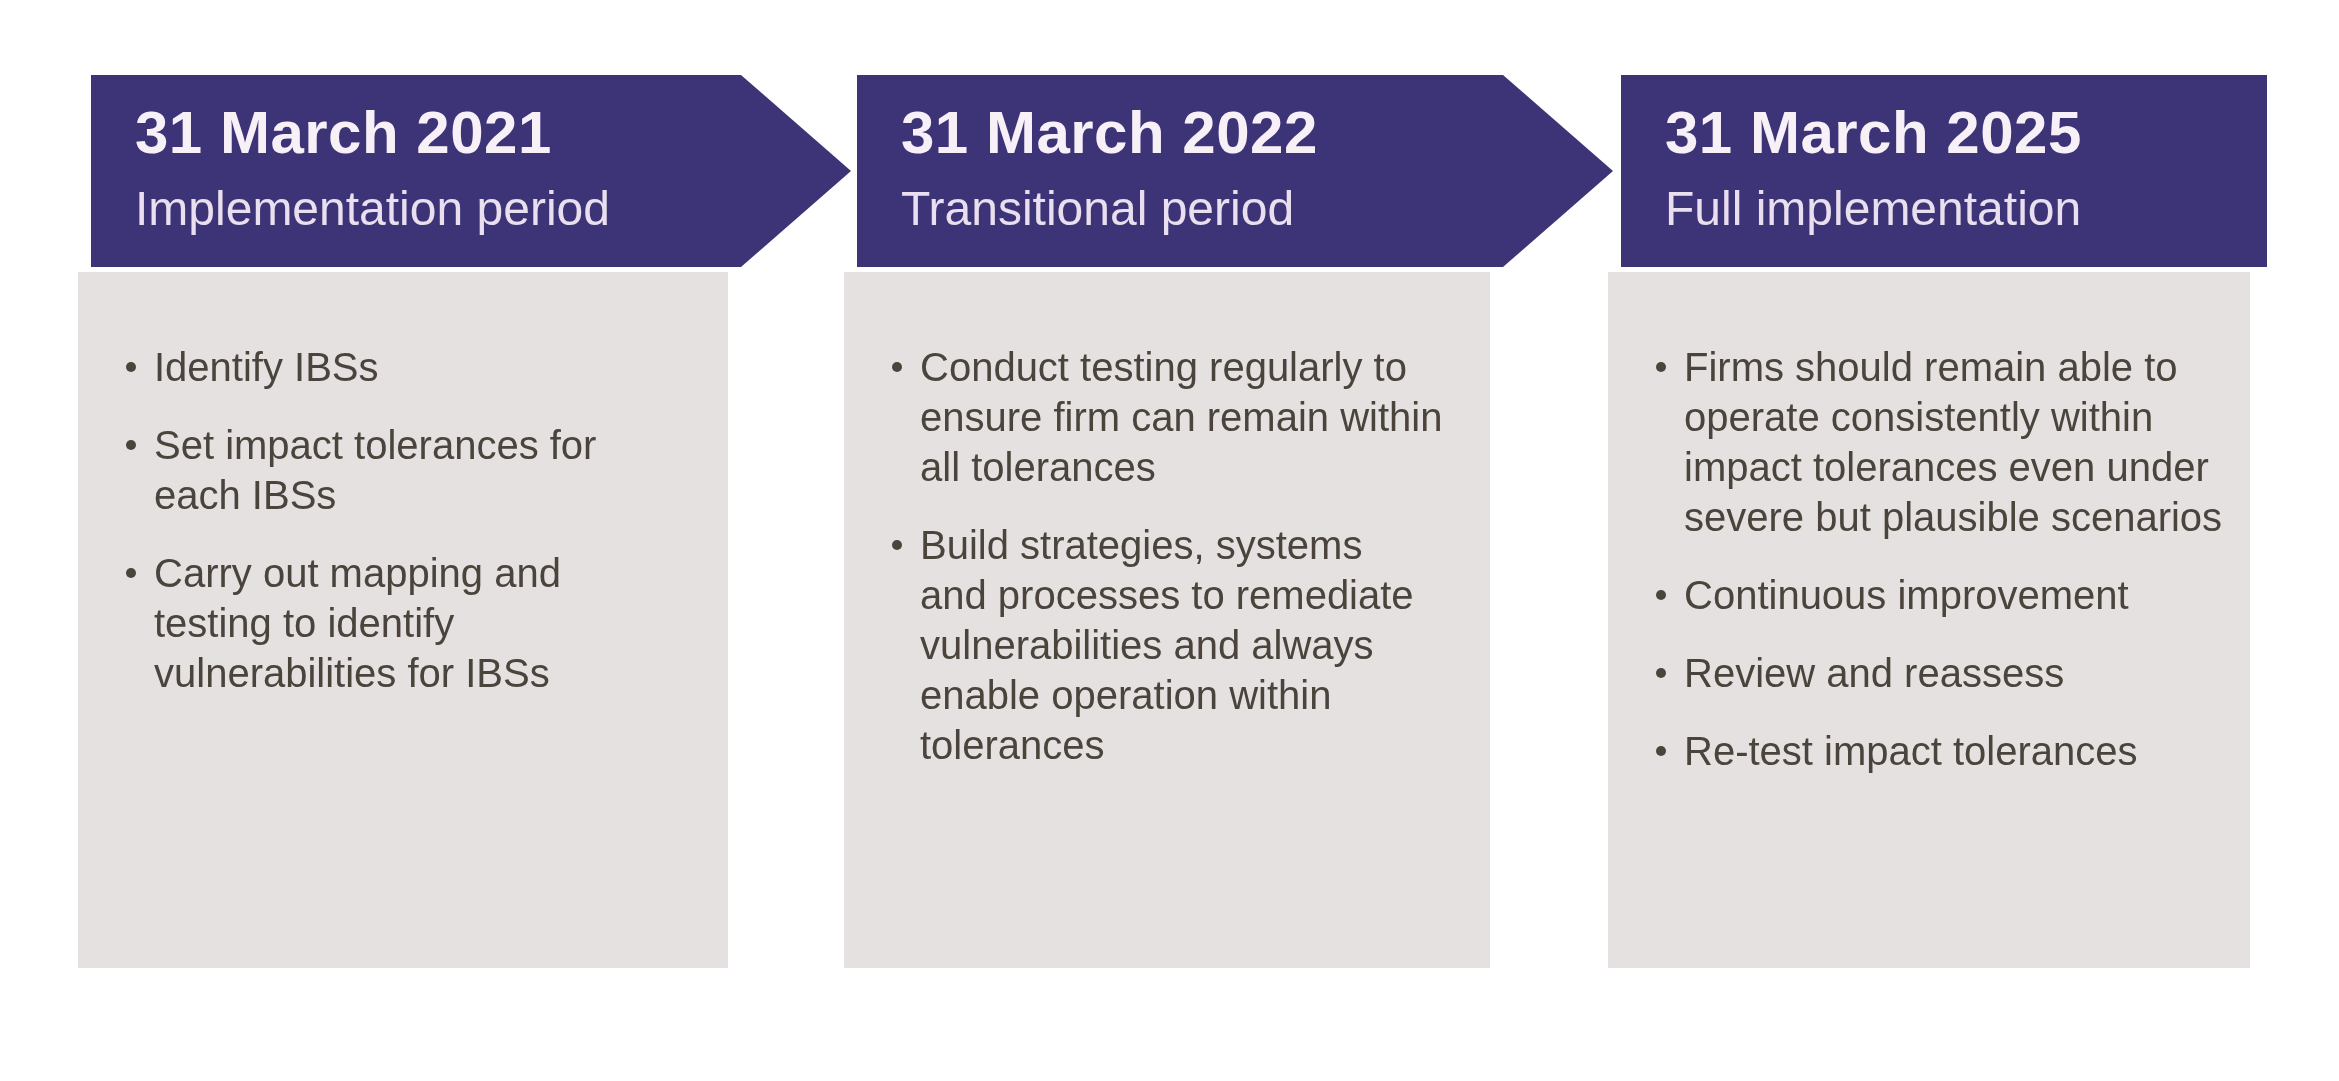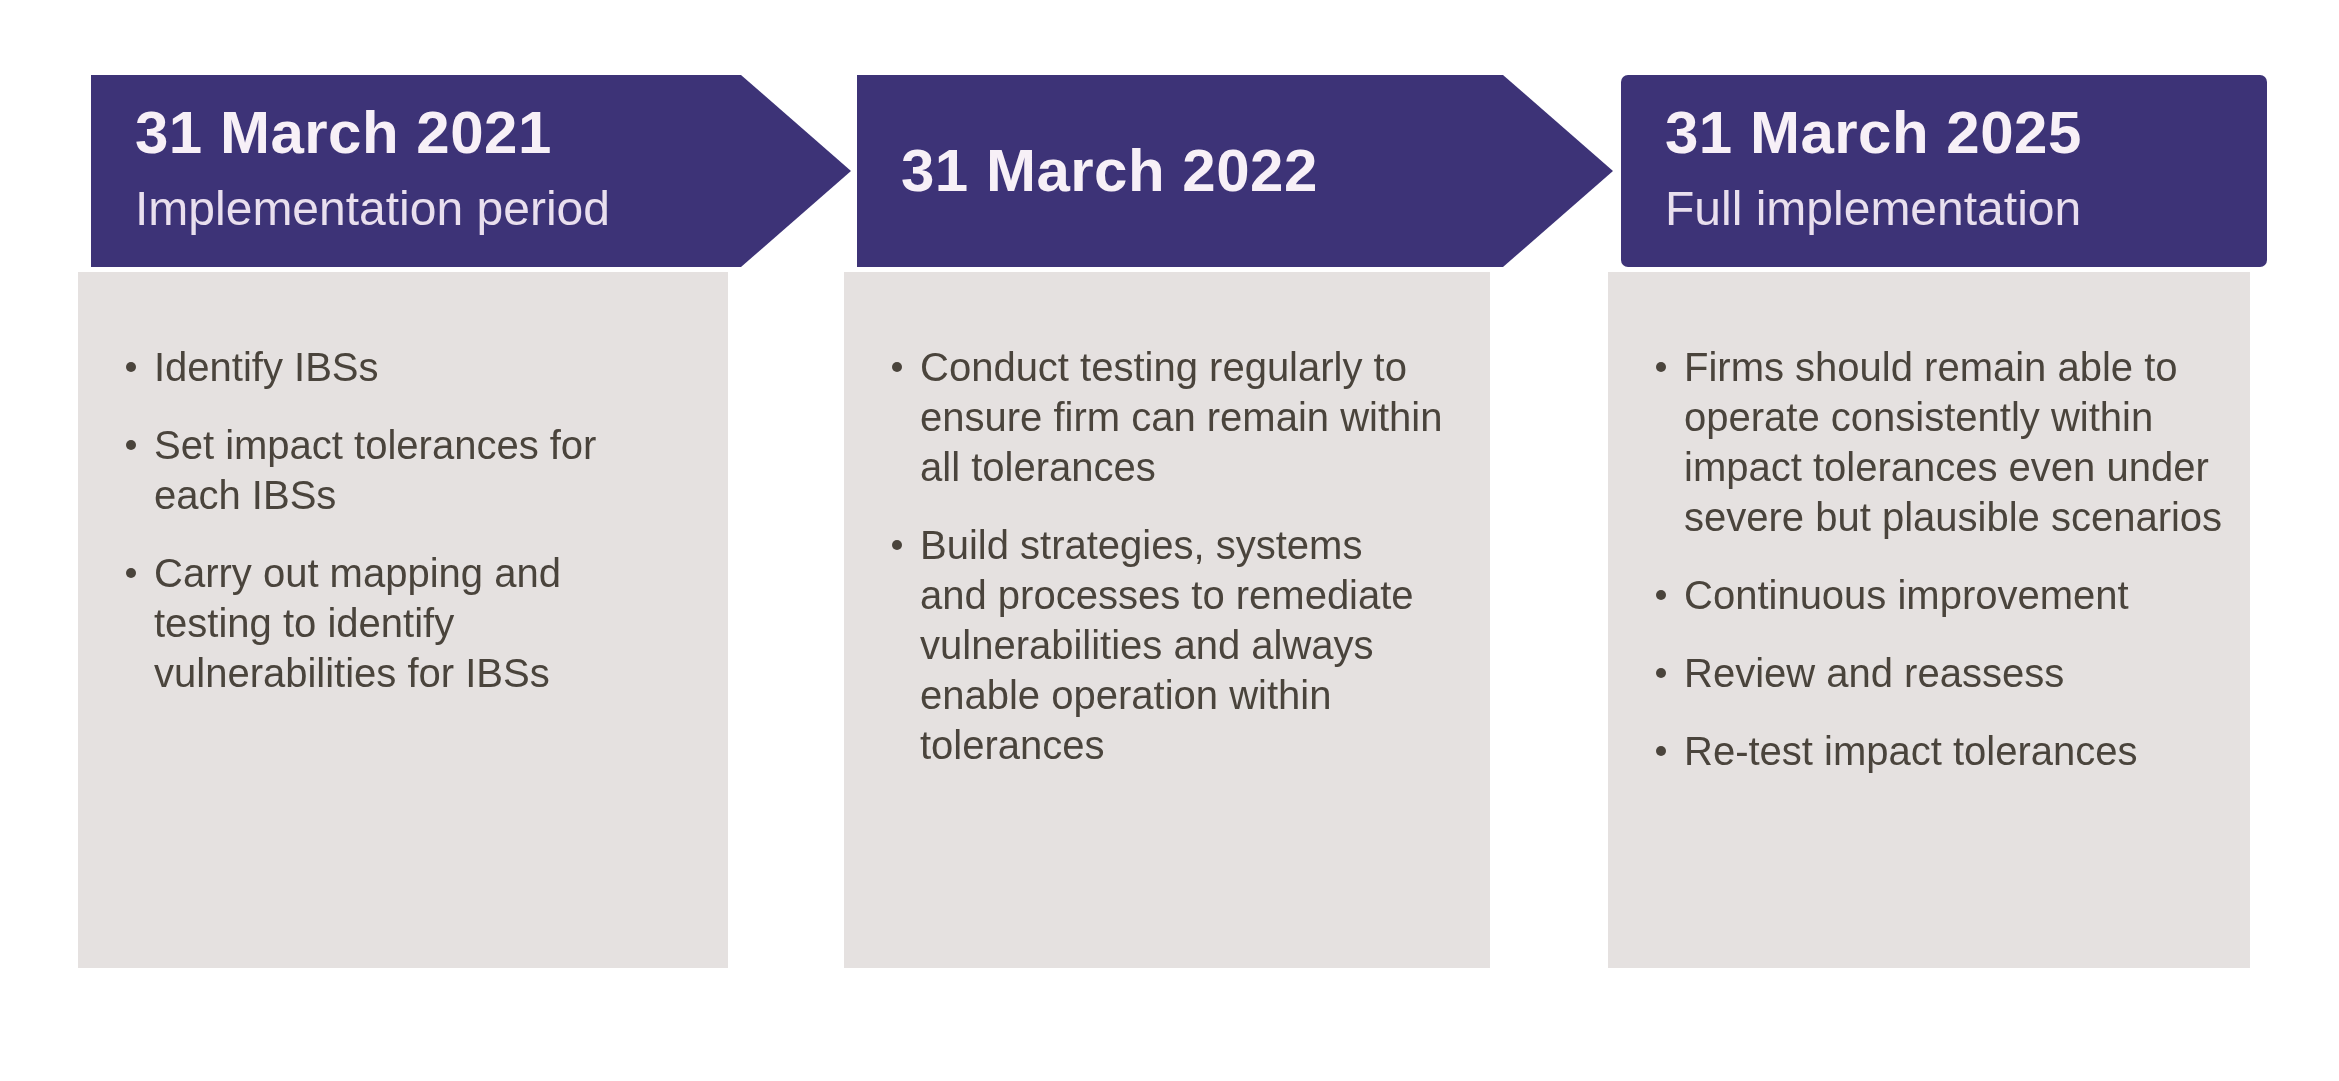--- a/index.html
+++ b/index.html
@@ -80,21 +80,21 @@
   
   .col-0 { left: 78px; }
   .col-0 .arrow-header { width: 760px; }
   .col-0 .panel { width: 650px; }
 
   .col-1 { left: 844px; }
   .col-1 .arrow-header { width: 756px; }
   .col-1 .panel { width: 646px; }
 
   .col-2 { left: 1608px; }
-  .col-2 .arrow-header { width: 646px; border-radius: 7px; }
+  .col-2 .arrow-header { width: 646px; }
   .col-2 .panel { width: 642px; }
 </style>
 </head>
 <body>
 
 <div id="page">
 
   <section class="column col-0">
     <header class="arrow-header with-tip">
       <div class="date">31 March 2021</div>
@@ -117,20 +117,21 @@
 testing to identify
 vulnerabilities for IBSs</span>
         </li>
       </ul>
     </div>
   </section>
 
   <section class="column col-1">
     <header class="arrow-header with-tip">
       <div class="date">31 March 2022</div>
+      <div class="period">Transitional period</div>
     </header>
     <div class="panel">
       <ul class="bullets">
         <li class="bullet">
           <span class="dot"></span>
           <span class="bullet-text">Conduct testing regularly to
 ensure firm can remain within
 all tolerances</span>
         </li>
         <li class="bullet">

